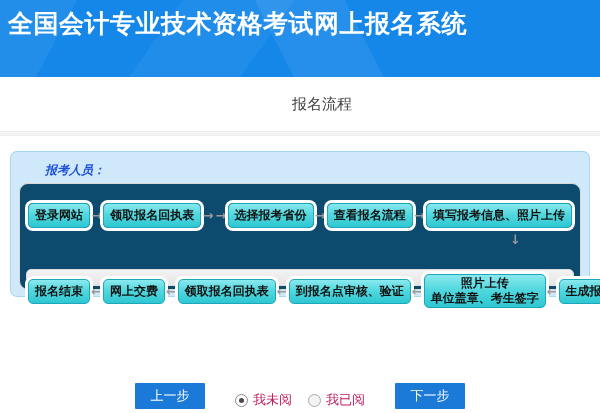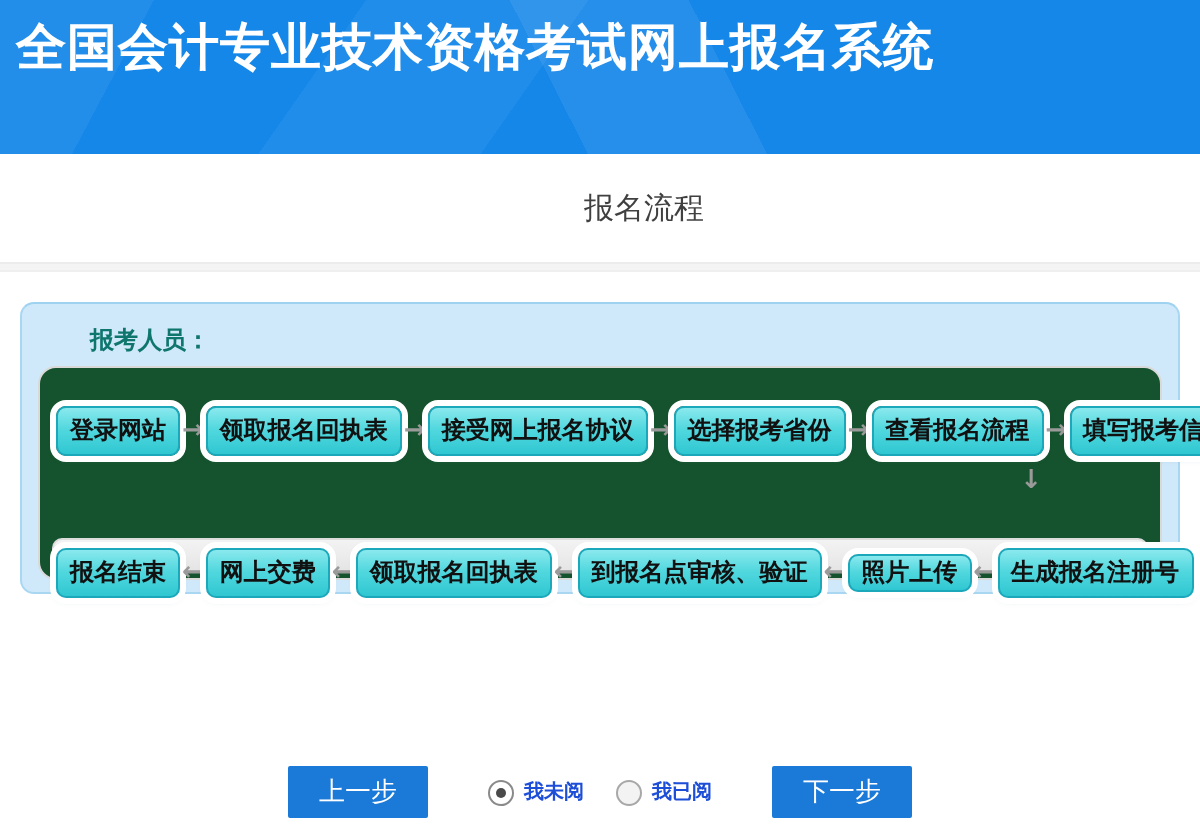--- a/index.html
+++ b/index.html
@@ -26,24 +26,24 @@
   .section-head { background:#ffffff; height:54px; display:flex; align-items:center; justify-content:center; }
   .section-title { font-size:15px; color:#404040;margin-left:44px; }
   .divider-band { height:5px; background:#f4f4f4; border-top:1px solid #ececec; border-bottom:1px solid #efefef; }
 
   
   .flow-wrap { padding:15px 10px 0 10px; }
   .flow-panel {
     background:#cfe9fb; border:1px solid #a9d7f2; border-top-color:#9fd2f0;
     border-radius:7px; height:146px; position:relative;
   }
-  .flow-label { font-size:12px; font-weight:bold; color:#0f766e; padding:10px 0 0 34px; }
+  .flow-label { font-size:12px; font-weight:bold; color:#1d4ed8; padding:10px 0 0 34px;font-style:italic; }
   .flow-inner {
     position:absolute; left:8px; right:8px; top:31px; bottom:6px;
-    background:#14532d; border:1px solid #d9d9d9; border-radius:9px;
+    background:#0c4a6e; border:1px solid #d9d9d9; border-radius:9px;
   }
   .flow-inner-footer {
     position:absolute; left:6px; right:6px; bottom:3px; height:17px;
     background:linear-gradient(180deg,#f3f3f3,#e5e5e5);
     border:1px solid #dcdcdc; border-radius:5px 5px 8px 8px;
   }
   .flow-row {
     display:flex; align-items:center; justify-content:space-between;
     padding:0 8px; position:relative; z-index:2;
   }
@@ -55,39 +55,39 @@
     border:1px solid #1ba8bb; border-radius:5px;
     box-shadow:0 0 0 3px #ffffff, 0 1px 3px rgba(110,150,170,0.55);
     color:#111111; font-size:12px; font-weight:bold;
     padding:3px 6px; white-space:nowrap; cursor:pointer;
   }
   .step.two-line { padding:1px 6px; line-height:1.25; text-align:center; }
   .arrow { color:#9a9a9a; font-size:13px; font-weight:bold; flex:0 0 auto; padding:0 1px; }
 
   
   .bottom-bar {
-    margin-top:86px; display:flex; align-items:center; justify-content:center;
+    margin-top:86px; display:flex; align-items:flex-end; justify-content:center;
   }
   .nav-btn {
     width:70px; height:26px; background:#1b7ad8; color:#ffffff; border:none;
     font-size:13px; font-family:inherit; cursor:pointer; border-radius:1px;
     display:flex; align-items:center; justify-content:center;
   }
   .radio-group { display:flex; align-items:center; margin:0 22px; }
   .radio-item { display:flex; align-items:center; margin:0 8px; cursor:pointer; }
   .radio-circle {
     width:13px; height:13px; border-radius:50%; border:1px solid #a8a8a8;
     background:#f3f3f3; margin-right:5px; position:relative; flex:0 0 auto;
   }
   .radio-circle.checked { background:#ffffff; border-color:#8a8a8a; }
   .radio-circle.checked::after {
     content:""; position:absolute; left:3px; top:3px; width:5px; height:5px;
     border-radius:50%; background:#4a4a4a;
   }
-  .radio-label { font-size:10px; color:#1d4ed8;font-weight:bold; }
+  .radio-label { font-size:13px; color:#be185d; }
 </style>
 </head>
 <body>
 
 <div class="header">
   <div class="poly"></div>
   <div class="header-title">全国会计专业技术资格考试网上报名系统</div>
 </div>
 
 <div class="section-head">
@@ -97,21 +97,20 @@
 
 <div class="flow-wrap">
   <div class="flow-panel">
     <div class="flow-label">报考人员：</div>
     <div class="flow-inner">
       <div class="flow-row r1">
         <span class="step">登录网站</span>
         <span class="arrow">→</span>
         <span class="step">领取报名回执表</span>
         <span class="arrow">→</span>
-        <span class="step">接受网上报名协议</span>
         <span class="arrow">→</span>
         <span class="step">选择报考省份</span>
         <span class="arrow">→</span>
         <span class="step">查看报名流程</span>
         <span class="arrow">→</span>
         <span class="step">填写报考信息、照片上传</span>
       </div>
       <div class="down-arrow-row">
         <span class="arrow">↓</span>
       </div>
@@ -119,20 +118,21 @@
         <span class="step">报名结束</span>
         <span class="arrow">←</span>
         <span class="step">网上交费</span>
         <span class="arrow">←</span>
         <span class="step">领取报名回执表</span>
         <span class="arrow">←</span>
         <span class="step">到报名点审核、验证</span>
         <span class="arrow">←</span>
         <span class="step two-line">
           <span>照片上传</span><br>
+          <span>单位盖章、考生签字</span>
         </span>
         <span class="arrow">←</span>
         <span class="step">生成报名注册号</span>
       </div>
       <div class="flow-inner-footer"></div>
     </div>
   </div>
 </div>
 
 <div class="bottom-bar">

